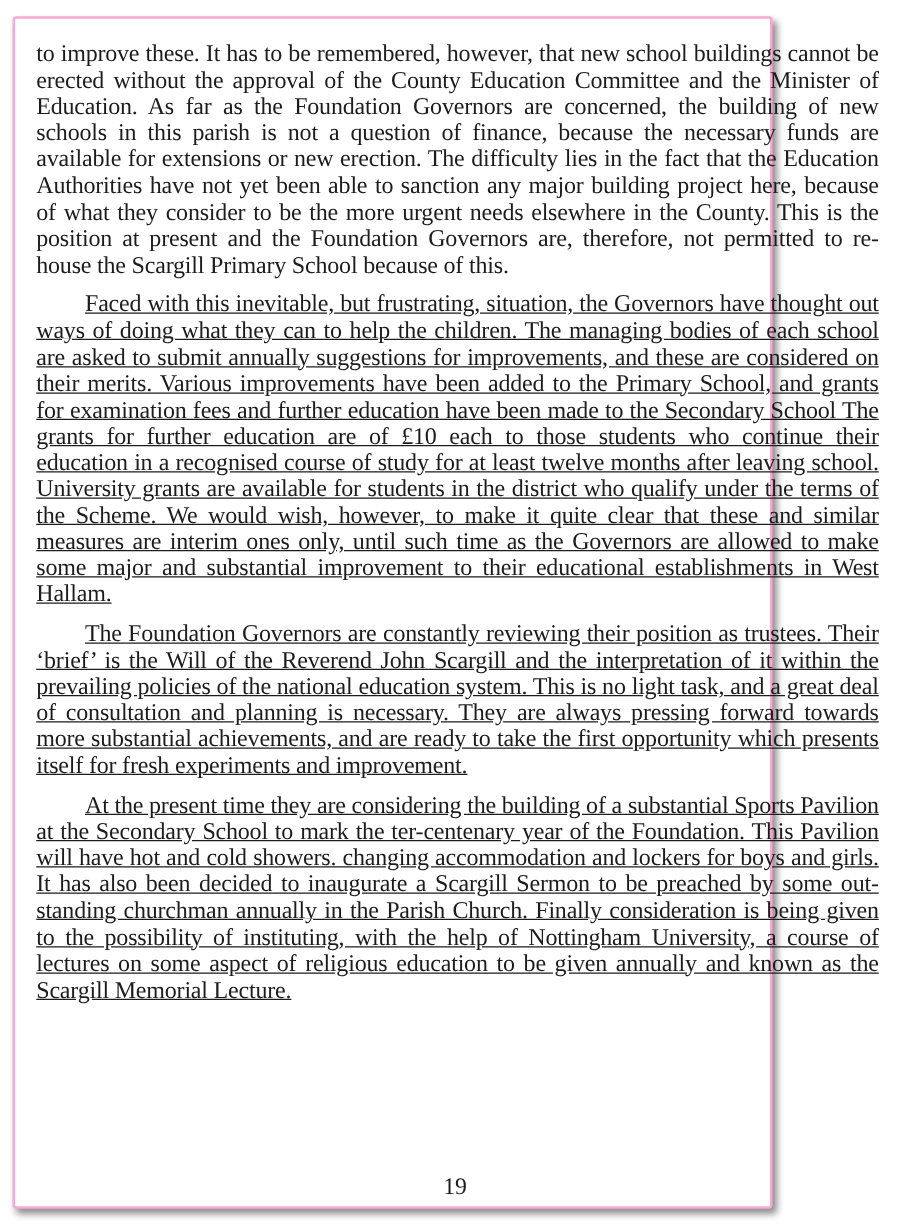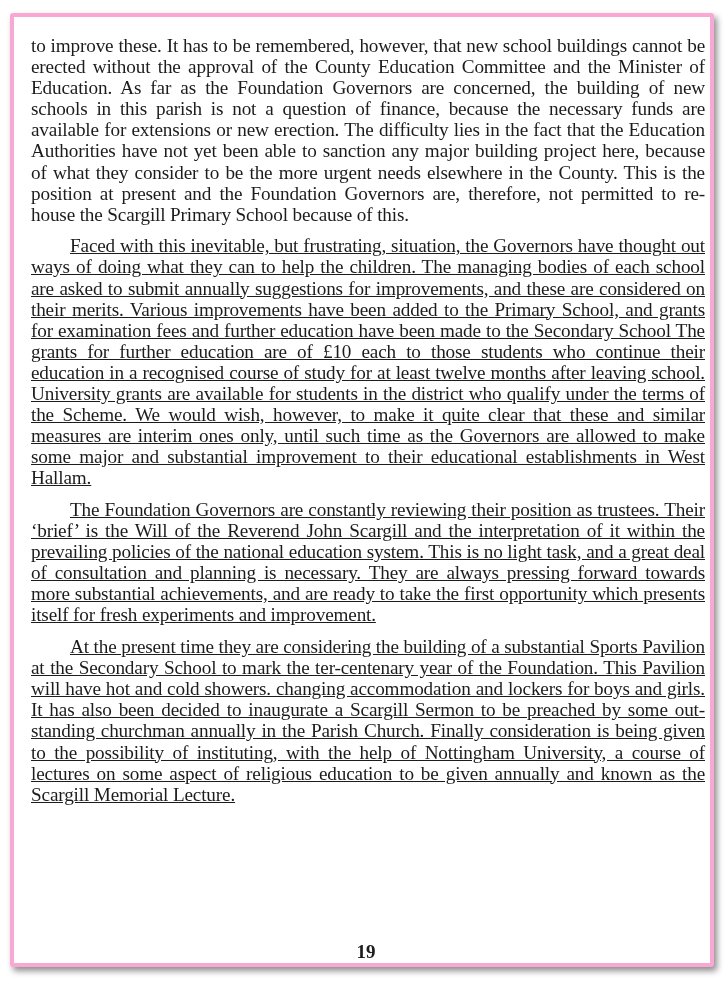--- a/index.html
+++ b/index.html
@@ -7,24 +7,24 @@
       padding: 0;
       background: #ffffff;
       width: 728px;
       height: 985px;
       overflow: hidden;
     }
     .page {
       position: absolute;
       left: 10px;
       top: 13px;
-      width: 704px;
+      width: 608px;
       height: 954px;
       background: #ffffff;
-      border: 4px solid #f9a8d4;
+      border: 2px solid #f9a8d4;
       border-radius: 3px;
       box-shadow: 3px 4px 6px rgba(0,0,0,0.45);
       box-sizing: border-box;
     }
     .text {
       position: absolute;
       left: 17px;
       top: 18px;
       width: 674px;
       font-family: "Liberation Serif", "DejaVu Serif", serif;
@@ -44,21 +44,20 @@
     }
     .page-number {
       position: absolute;
       left: 0;
       width: 704px;
       top: 924px;
       text-align: center;
       font-family: "Liberation Serif", "DejaVu Serif", serif;
       font-size: 19px;
       color: #1c1c1c;
-      font-weight: bold;
     }
   </style>
 </head>
 <body>
 
 <div class="page">
   <div class="text">
     <p class="para">to improve these.  It has to be remembered, however, that new school buildings cannot be erected without the approval of the County Education Committee and the Minister of Education.  As far as the Foundation Governors are concerned, the building of new schools in this parish is not a question of finance, because the necessary funds are available for extensions or new erection.  The difficulty lies in the fact that the Education Authorities have not yet been able to sanction any major building project here, because of what they consider to be the more urgent needs elsewhere in the County.  This is the position at present and the Foundation Governors are, therefore, not permitted to re-house the Scargill Primary School because of this.</p>
     <p class="para indent">Faced with this inevitable, but frustrating, situation, the Governors have thought out ways of doing what they can to help the children.  The managing bodies of each school are asked to submit annually suggestions for improvements, and these are considered on their merits.  Various improvements have been added to the Primary School, and grants for examination fees and further education have been made to the Secondary School  The grants for further education are of £10 each to those students who continue their education in a recognised course of study for at least twelve months after leaving school.  University grants are available for students in the district who qualify under the terms of the Scheme.  We would wish, however, to make it quite clear that these and similar measures are interim ones only, until such time as the Governors are allowed to make some major and substantial improvement to their educational establishments in West Hallam.</p>
     <p class="para indent">The Foundation Governors are constantly reviewing their position as trustees.  Their ‘brief’ is the Will of the Reverend John Scargill and the interpretation of it within the prevailing policies of the national education system.  This is no light task, and a great deal of consultation and planning is necessary.  They are always pressing forward towards more substantial achievements, and are ready to take the first opportunity which presents itself for fresh experiments and improvement.</p>

